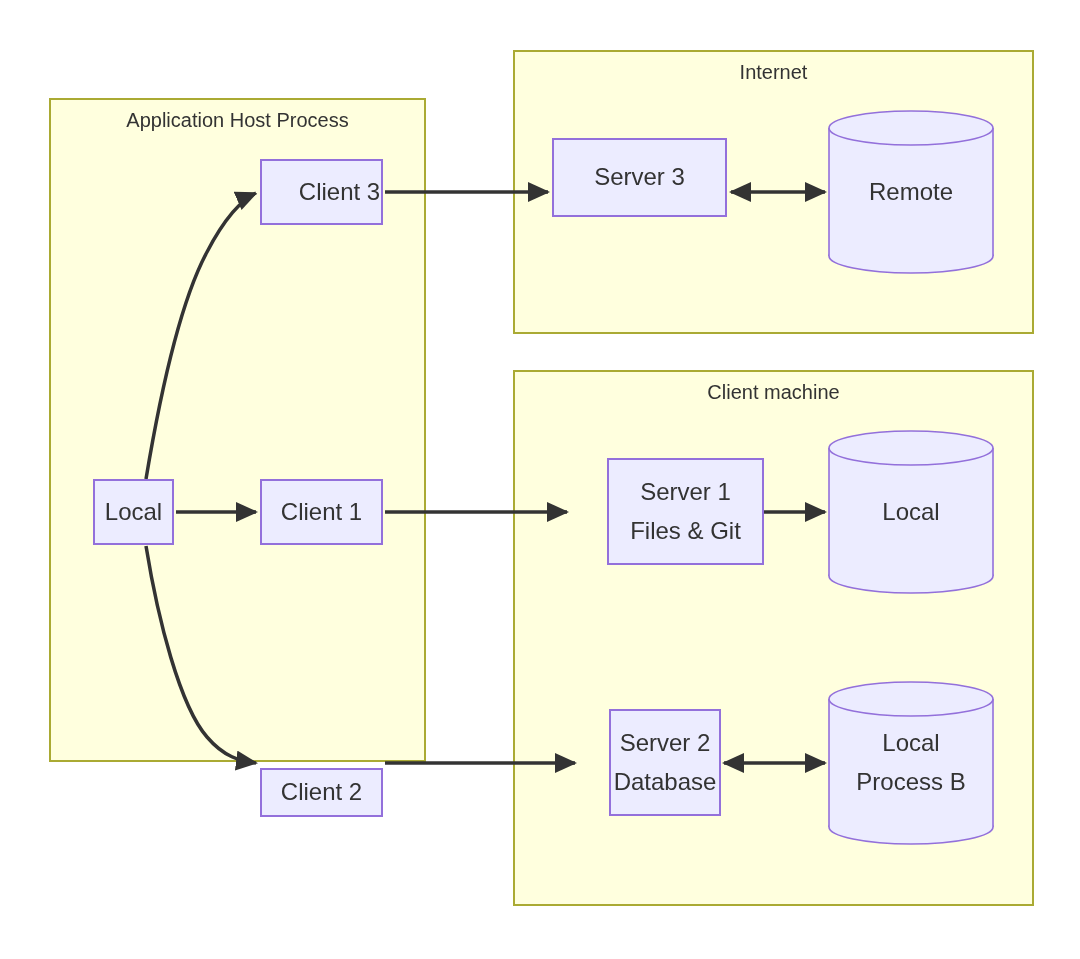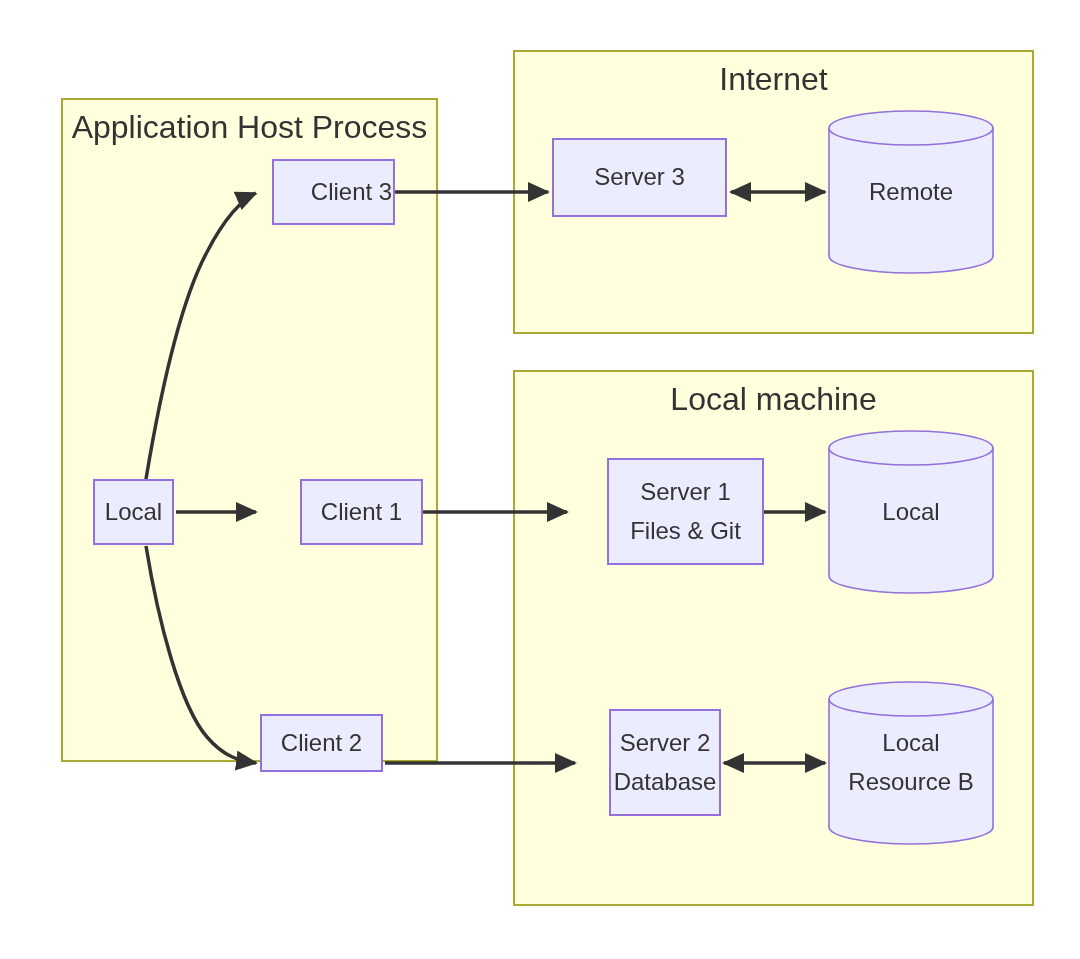--- a/index.html
+++ b/index.html
@@ -15,25 +15,25 @@
   .container{
     position:absolute;
     background:#ffffde;
     border:2px solid #aaaa33;
     box-sizing:border-box;
   }
   .container-title{
     position:absolute;
     left:0;right:0;top:9px;
     text-align:center;
-    font-size:32px;
+    font-size:20px;
     font-weight:400;
     color:#333333;
   }
-  #c-app{left:49px;top:98px;width:377px;height:664px;margin-left:12px;}
+  #c-app{left:49px;top:98px;width:377px;height:664px;}
   #c-internet{left:513px;top:50px;width:521px;height:284px;}
   #c-local{left:513px;top:370px;width:521px;height:536px;}
 
   
   svg.layer{position:absolute;left:0;top:0;z-index:2;}
   .edge{stroke:#333333;stroke-width:3.5;fill:none;}
   .cyl{fill:#ececff;stroke:#9370db;stroke-width:1.6;}
   .cyl-body{fill:#ececff;stroke:none;}
   .cyl-side{stroke:#9370db;stroke-width:1.6;fill:none;}
 
@@ -44,23 +44,23 @@
     border:2px solid #9370db;
     box-sizing:border-box;
     display:flex;flex-direction:column;
     align-items:center;justify-content:center;
     font-size:24px;line-height:1.62;
     color:#333333;
     z-index:3;
     text-align:center;
   }
   #n-host{left:93px;top:479px;width:81px;height:66px;}
-  #n-client3{left:272px;top:159px;width:123px;height:66px;padding-left:36px;}
-  #n-client1{left:260px;top:479px;width:123px;height:66px;margin-left:40px;}
-  #n-client2{left:260px;top:714px;width:123px;height:58px;}
+  #n-client3{left:260px;top:159px;width:123px;height:66px;padding-left:36px;}
+  #n-client1{left:260px;top:479px;width:123px;height:66px;}
+  #n-client2{left:260px;top:768px;width:123px;height:49px;}
   #n-server3{left:552px;top:138px;width:175px;height:79px;}
   #n-server1{left:571px;top:458px;width:157px;height:107px;margin-left:36px;}
   #n-server2{left:579px;top:709px;width:112px;height:107px;margin-left:30px;}
 
   
   .cyl-label{
     position:absolute;
     display:flex;flex-direction:column;
     align-items:center;justify-content:center;
     font-size:24px;line-height:1.62;
@@ -79,21 +79,21 @@
 
   <div class="container" id="c-app">
     <div class="container-title">Application Host Process</div>
   </div>
 
   <div class="container" id="c-internet">
     <div class="container-title">Internet</div>
   </div>
 
   <div class="container" id="c-local">
-    <div class="container-title">Local machine</div>
+    <div class="container-title">Client machine</div>
   </div>
 
   <svg class="layer" width="1080" height="959" viewBox="0 0 1080 959">
     <defs>
       <marker id="arrEnd" markerUnits="userSpaceOnUse" markerWidth="24" markerHeight="22" refX="20" refY="10" orient="auto">
         <path d="M 0 0 L 22 10 L 0 20 z" fill="#333333"></path>
       </marker>
       <marker id="arrStart" markerUnits="userSpaceOnUse" markerWidth="24" markerHeight="22" refX="2" refY="10" orient="auto">
         <path d="M 22 0 L 0 10 L 22 20 z" fill="#333333"></path>
       </marker>
@@ -172,16 +172,16 @@
   <div class="cyl-label" id="l-resC">
     <div>Remote</div>
   </div>
 
   <div class="cyl-label" id="l-resA">
     <div>Local</div>
   </div>
 
   <div class="cyl-label" id="l-resB">
     <div>Local</div>
-    <div>Resource B</div>
+    <div>Process B</div>
   </div>
 
 </div>
 
 </body></html>

